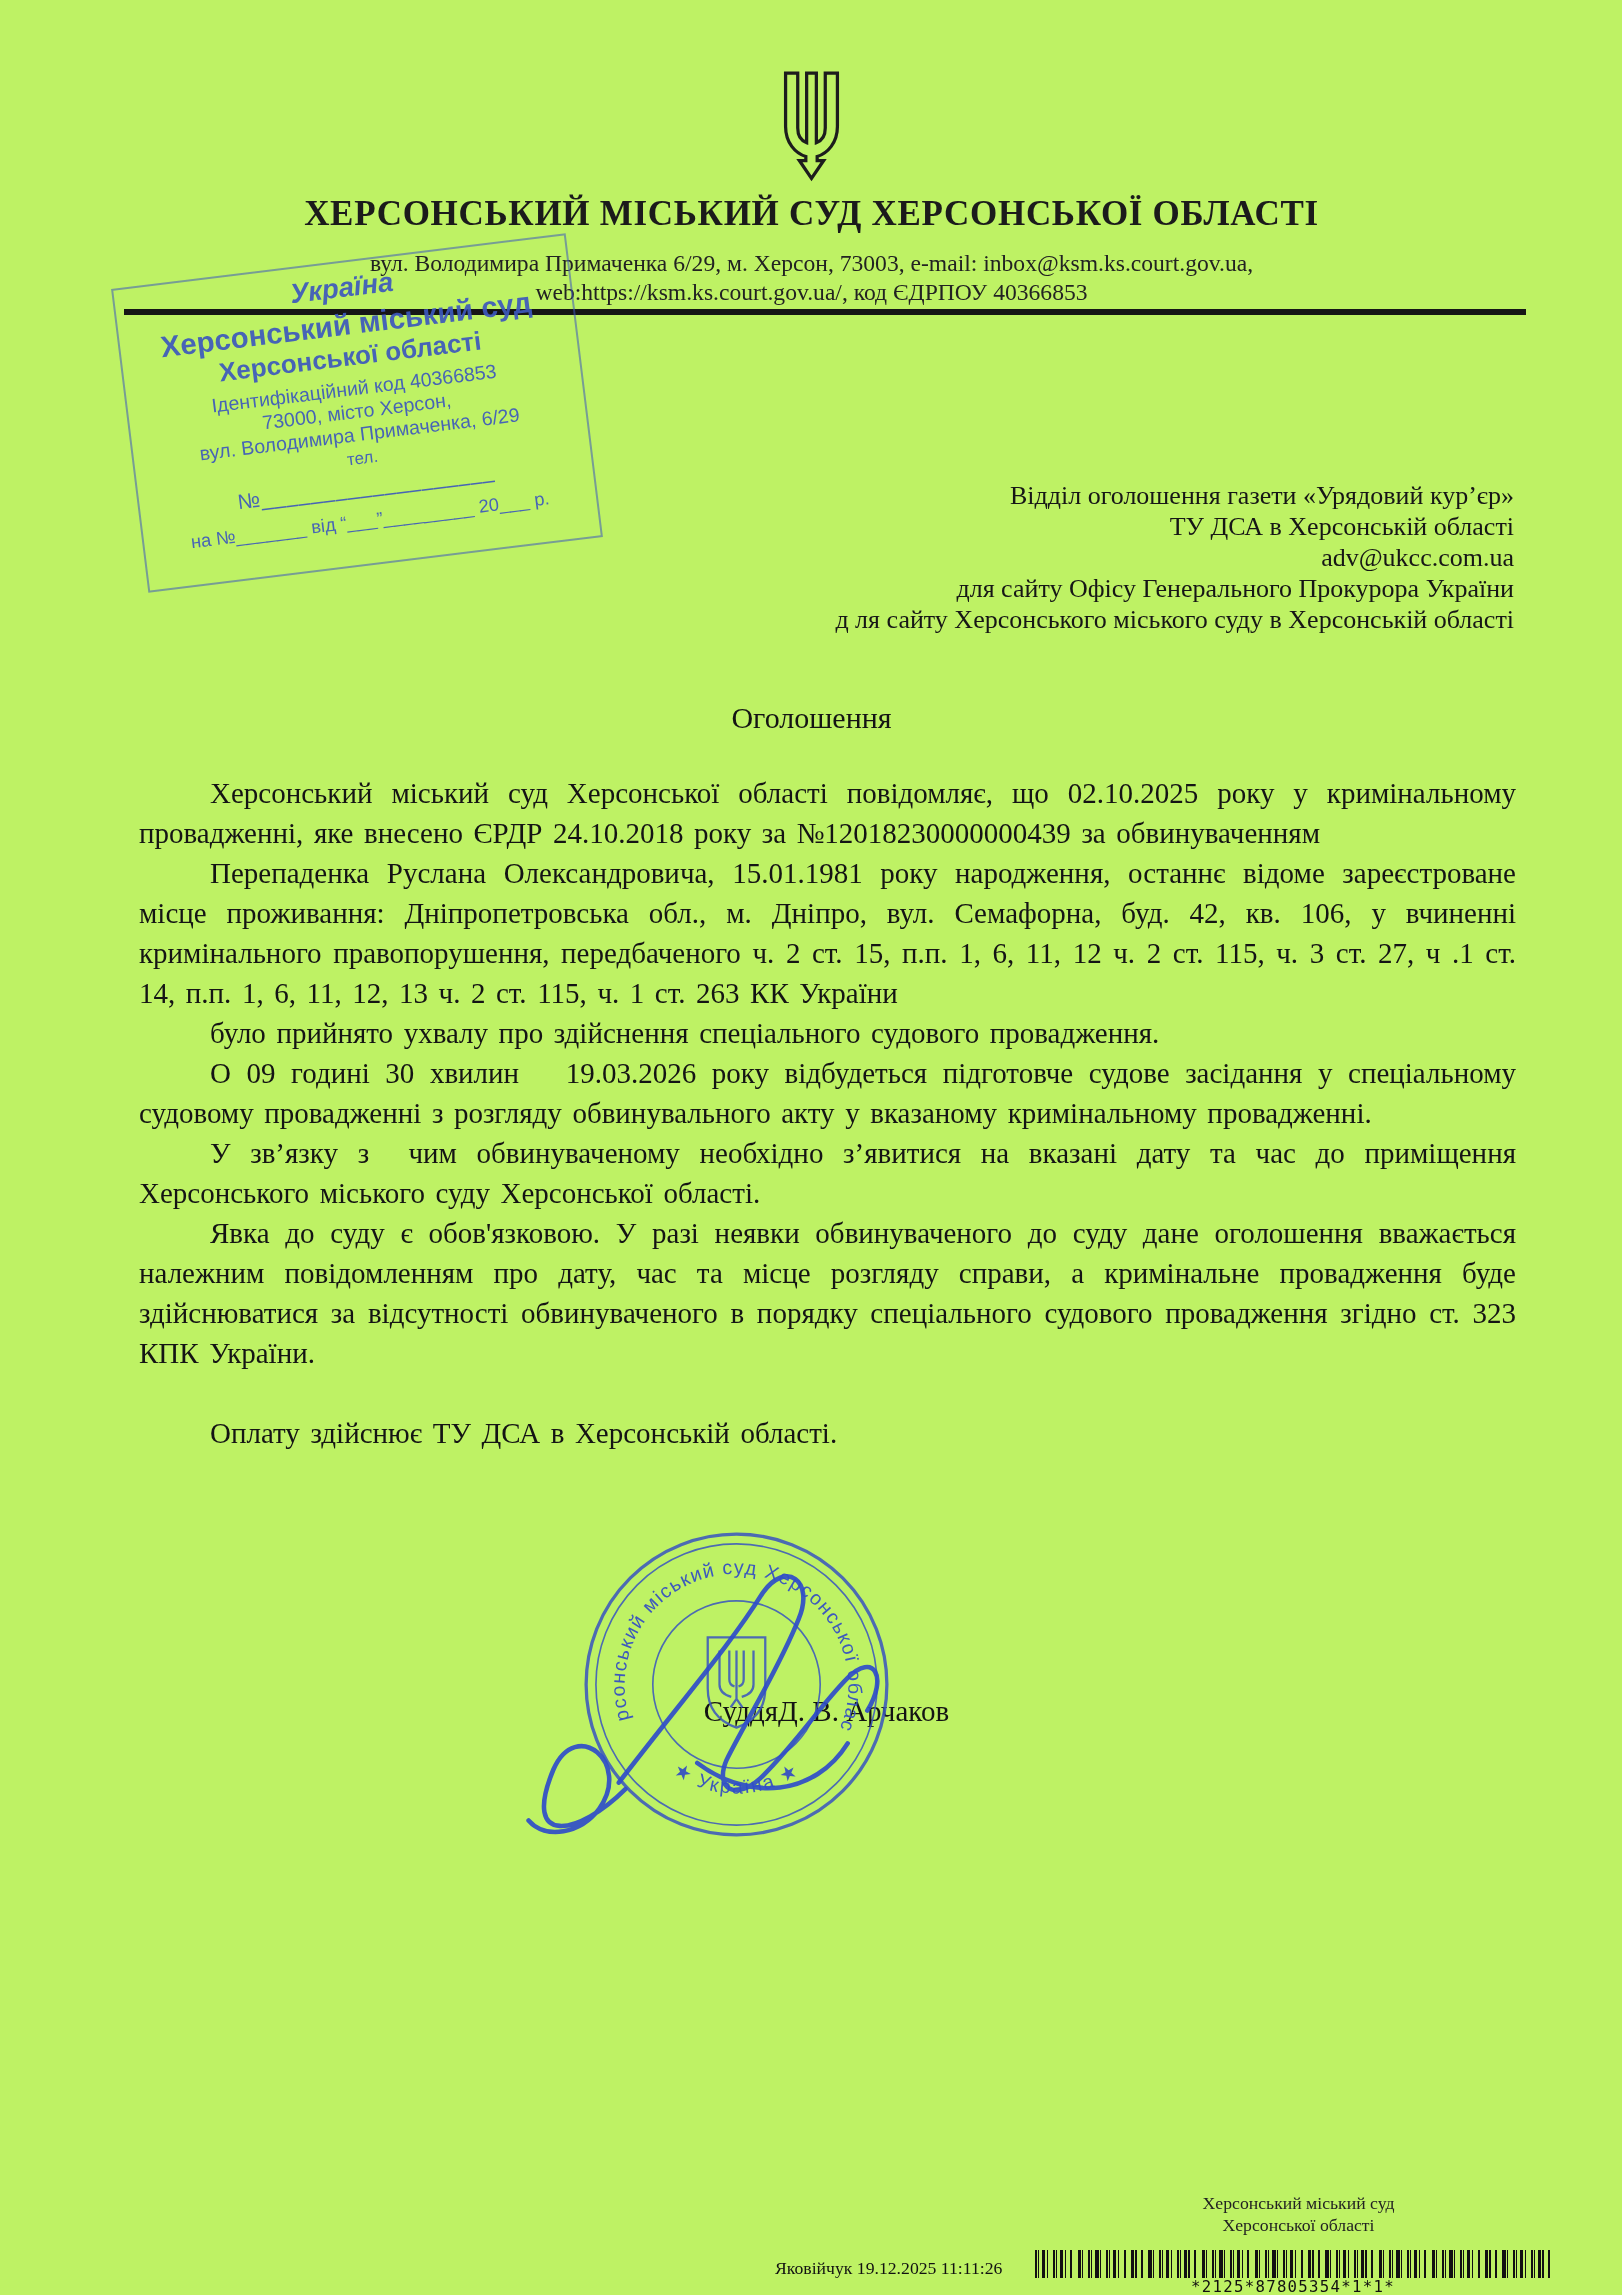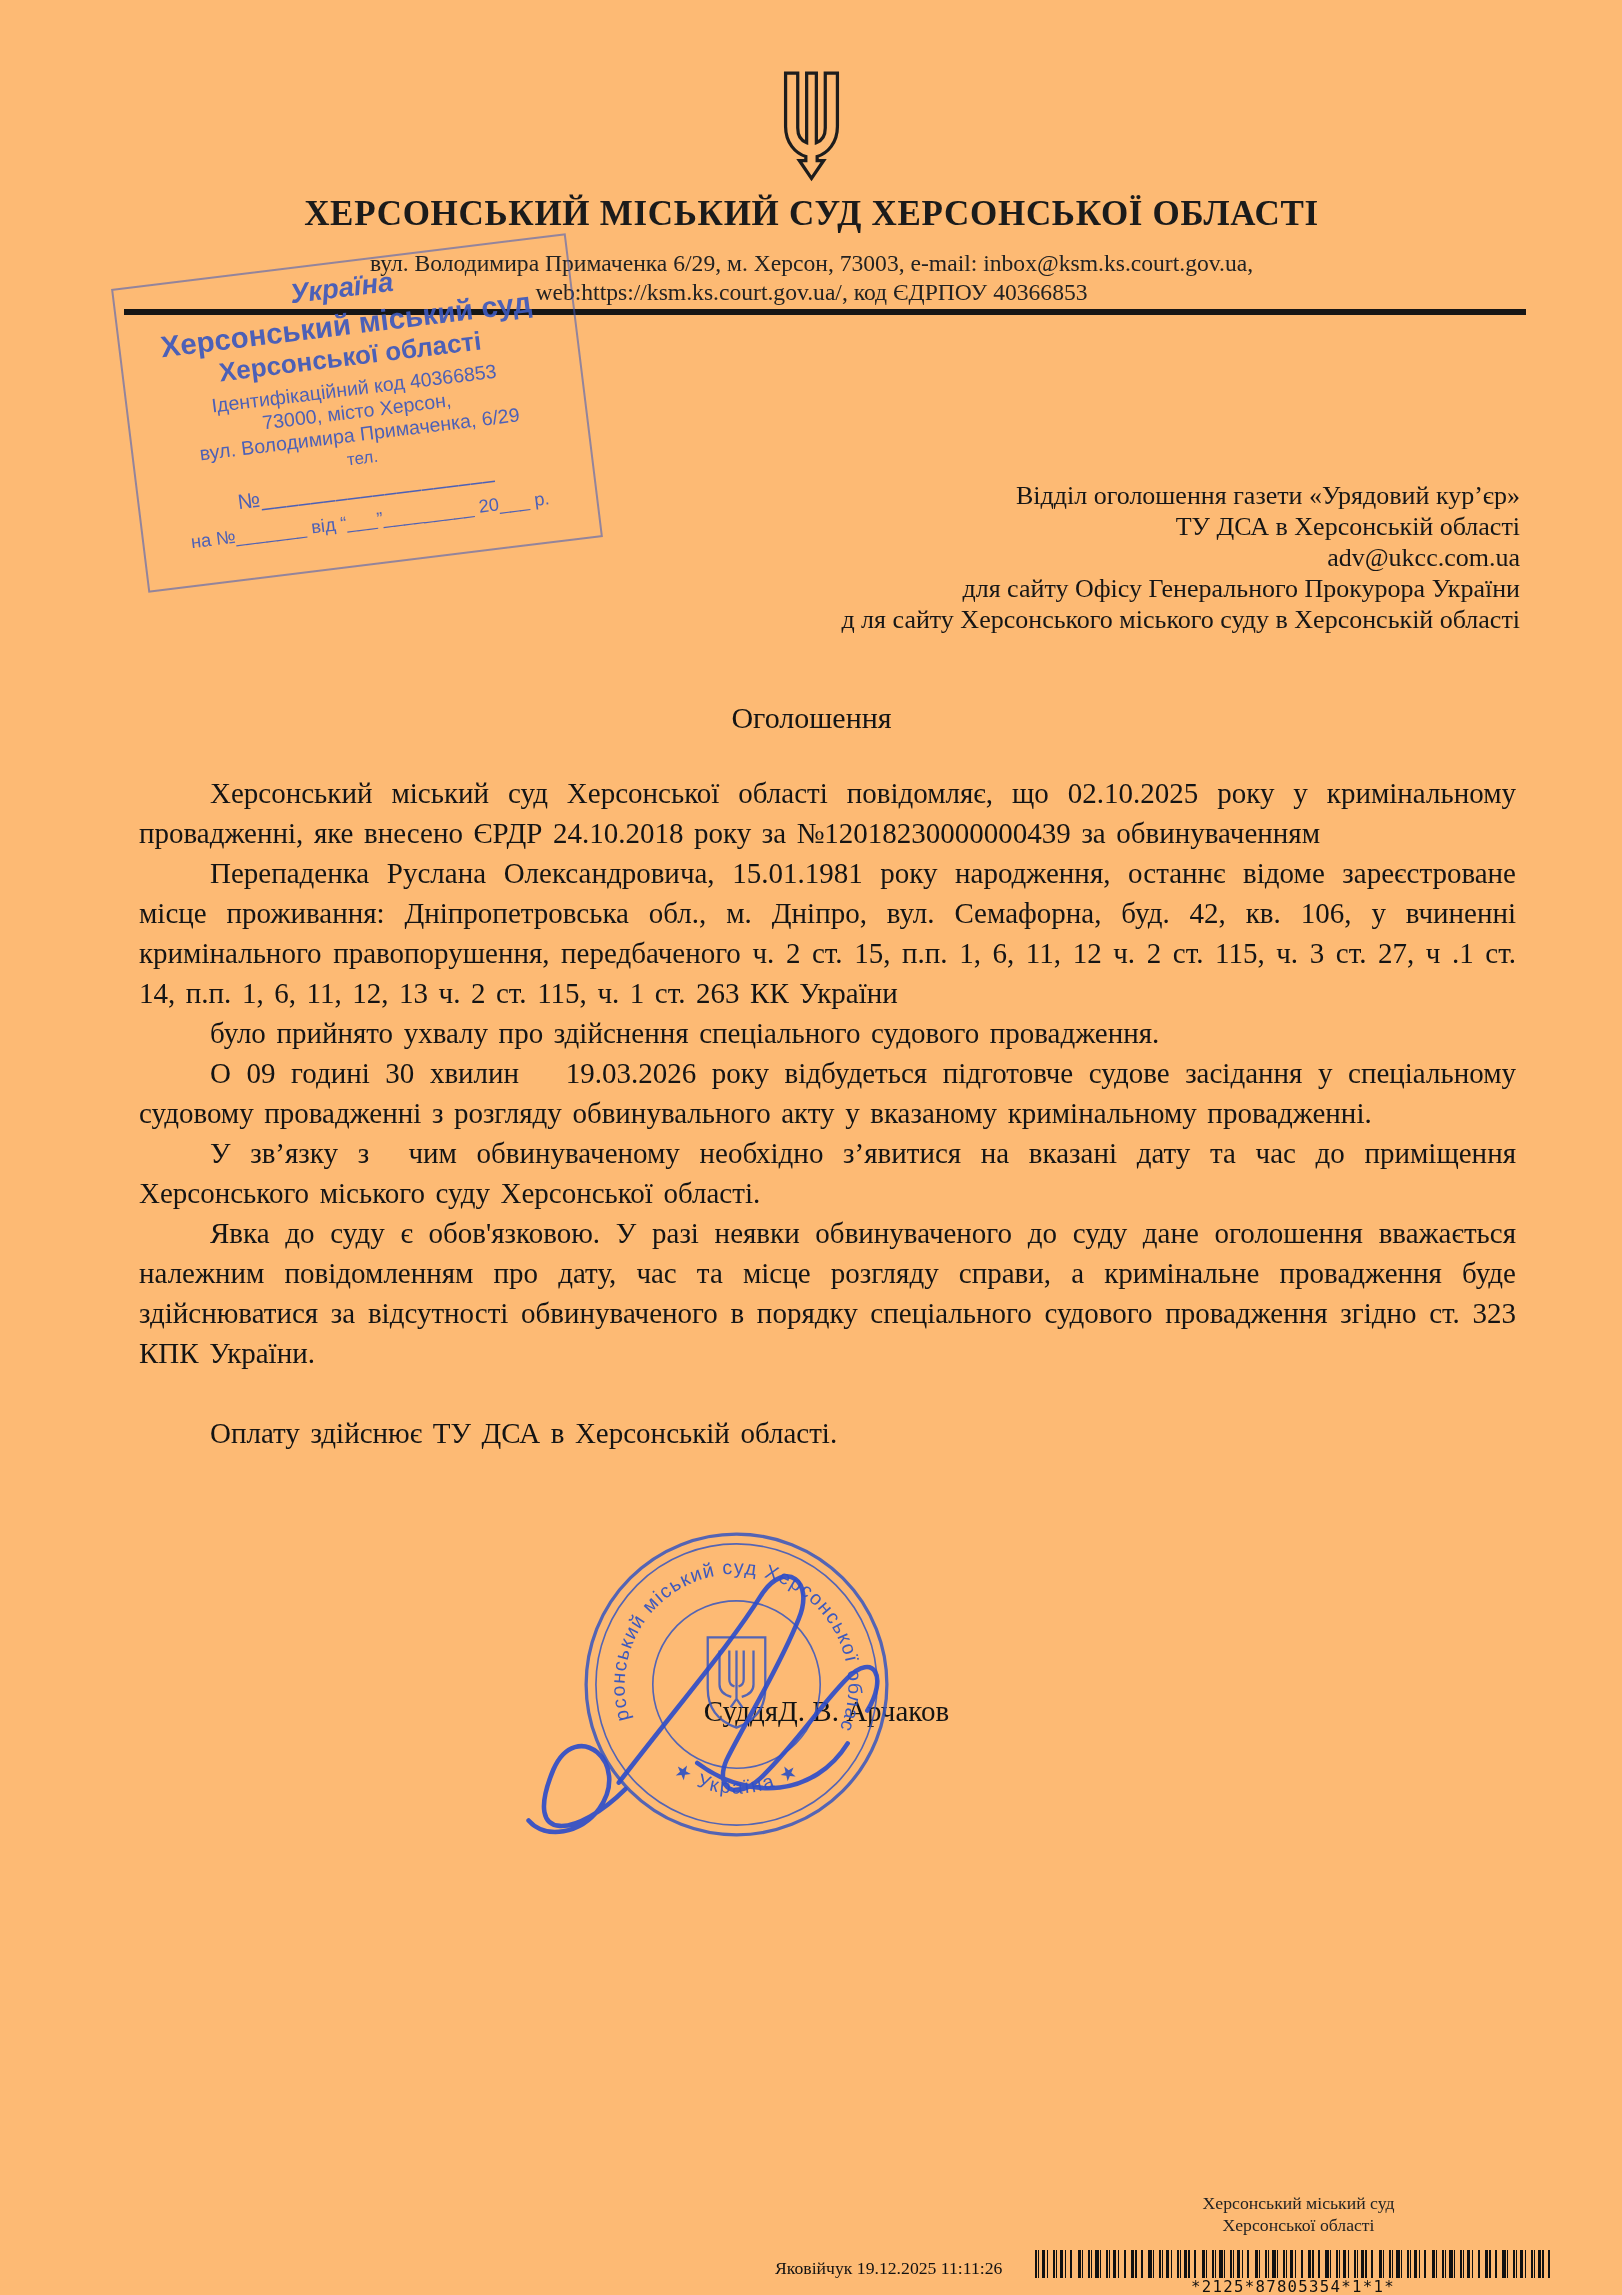--- a/index.html
+++ b/index.html
@@ -1,19 +1,19 @@
 <!DOCTYPE html>
 <html style="font-size:10.5px"><head>
 <meta charset="utf-8">
 <style>
   html,body{margin:0;padding:0;background:#e8e8e6;}
   .page{
     position:relative;
     width:1623px;height:2295px;
-    background:#fdba74;
+    background:#bef264;
     font-family:"Liberation Serif", serif;
     color:#1b1b1b;
     overflow:hidden;
   }
 
   
   .crest{position:absolute;left:771px;top:55px;width:81px;height:143px;}
   .court-title{
     position:absolute;top:194px;left:0;width:100%;
     text-align:center;font-size:35px;font-weight:bold;letter-spacing:0.7px;margin:0;
@@ -43,21 +43,21 @@
   .stamp .s9{font-size:18.3px;margin-top:10.5px;}
 
   
   .outgoing{
     position:absolute;left:131px;top:364px;
     font-size:26px;line-height:38px;color:#101010;
   }
 
   
   .recipients{
-    position:absolute;right:103px;top:480px;width:916px;
+    position:absolute;right:109px;top:480px;width:916px;
     text-align:right;font-size:26px;line-height:31px;color:#161616;
   }
 
   
   .doc-title{
     position:absolute;top:701px;left:0;width:100%;
     text-align:center;font-size:30px;color:#141414;
   }
   .body-text{
     position:absolute;left:139px;top:773px;width:1377px;

